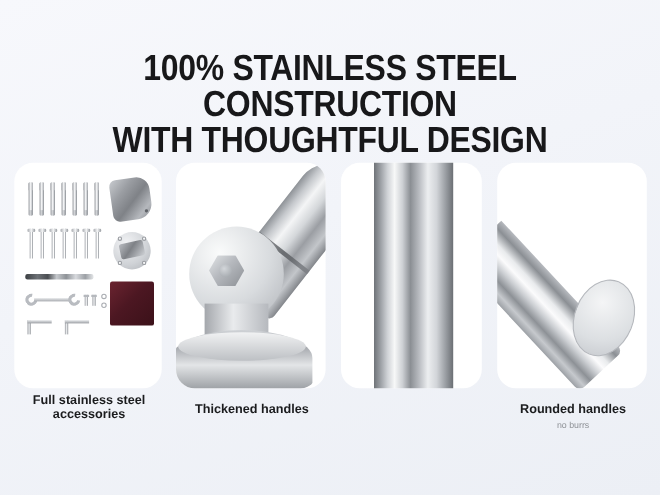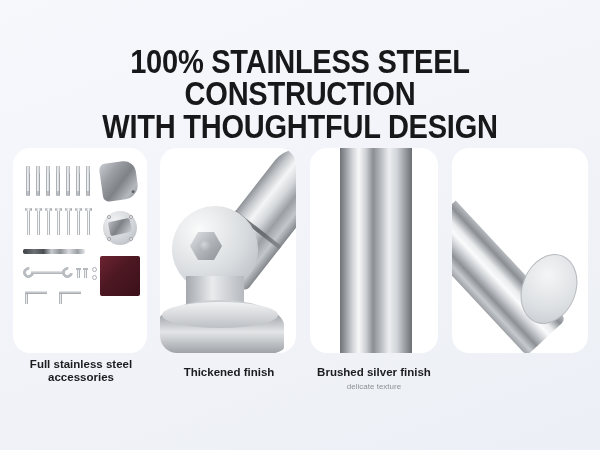--- a/index.html
+++ b/index.html
@@ -293,21 +293,21 @@
       </div>
     </div>
 
   </div>
 
   <div class="captions">
     <div class="cap p1">
       <div class="t">Full stainless steel accessories</div>
     </div>
     <div class="cap p2">
-      <div class="t">Thickened finish</div>
-    </div>
-    <div class="cap p3">
-      <div class="t">Brushed silver finish</div>
-      <div class="s">delicate texture</div>
+      <div class="t">Thickened handles</div>
+    </div>
+    <div class="cap p4">
+      <div class="t">Rounded handles</div>
+      <div class="s">no burrs</div>
     </div>
   </div>
 
 </div>
 
 </body></html>

